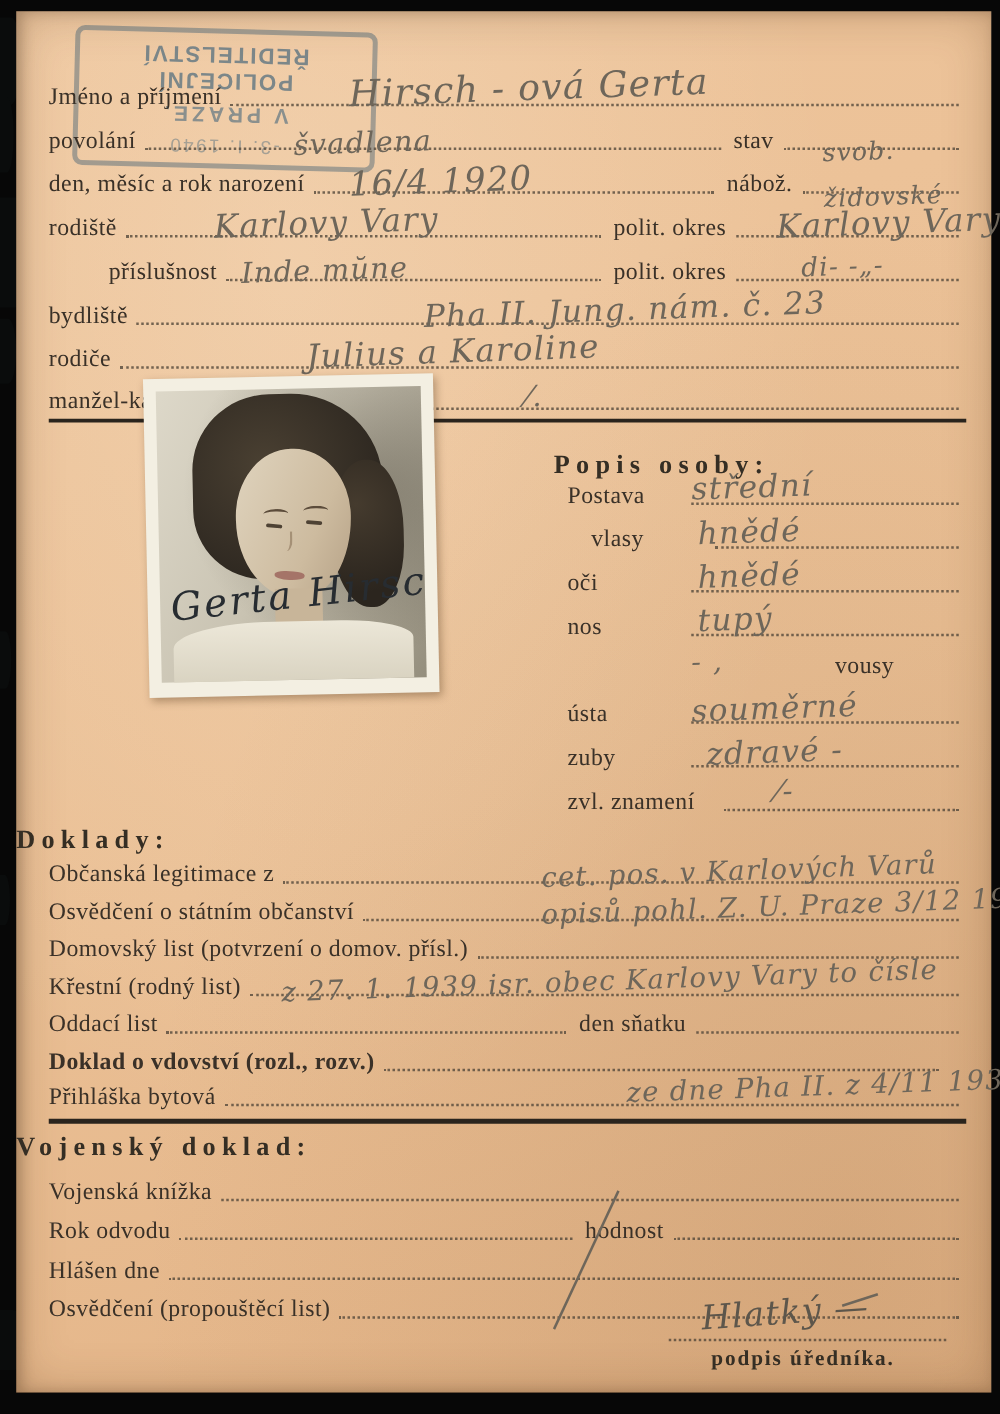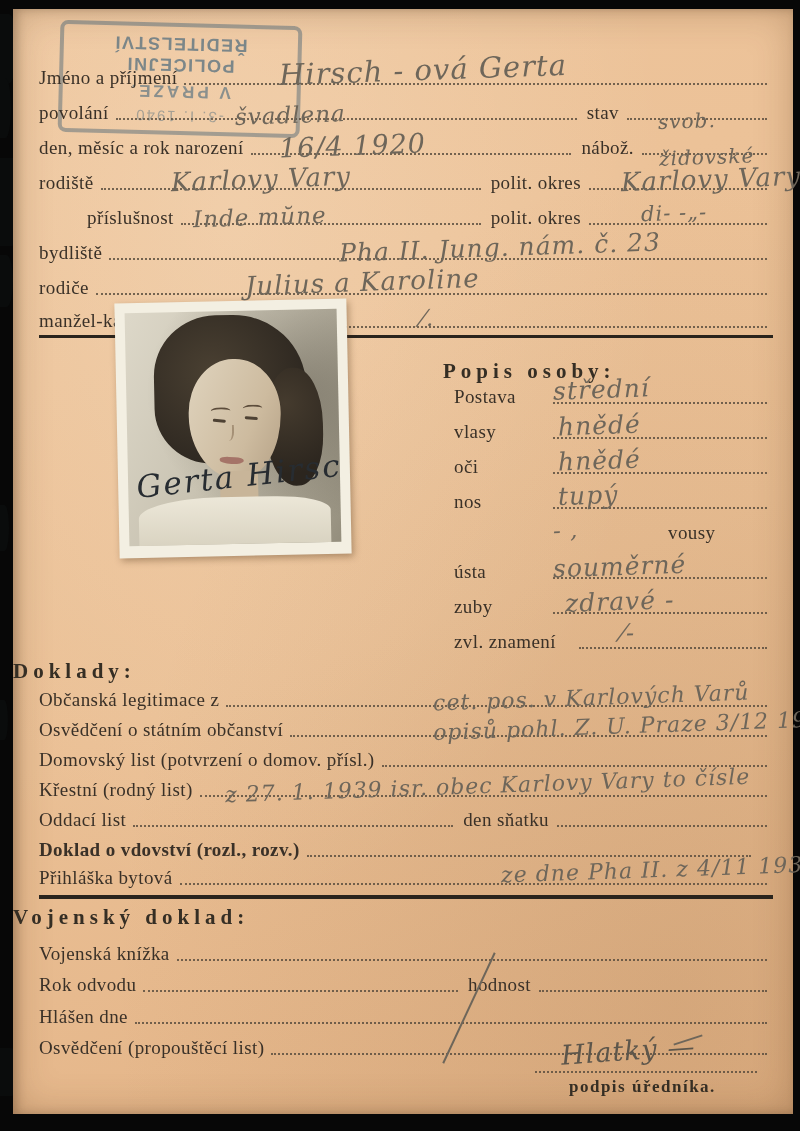--- a/index.html
+++ b/index.html
@@ -178,21 +178,21 @@
       <div class="photo-sig">Gerta Hirsch</div>
     </div>
   </div>
 
   <div class="sechead desc" style="top:350px;">Popis osoby:</div>
   <div class="row" style="left:441px;right:26px;top:373px;">
     <span class="lbl" style="width:92px;">Postava</span>
     <span class="dotline"></span>
   </div>
   <div class="row" style="left:441px;right:26px;top:408px;">
-    <span class="lbl" style="width:92px;">vlasy</span>
+    <span class="lbl" style="width:92px;margin-left:19px;">vlasy</span>
     <span class="dotline"></span>
   </div>
   <div class="row" style="left:441px;right:26px;top:443px;">
     <span class="lbl" style="width:92px;">oči</span>
     <span class="dotline"></span>
   </div>
   <div class="row" style="left:441px;right:26px;top:478px;">
     <span class="lbl" style="width:92px;">nos</span>
     <span class="dotline"></span>
   </div>

